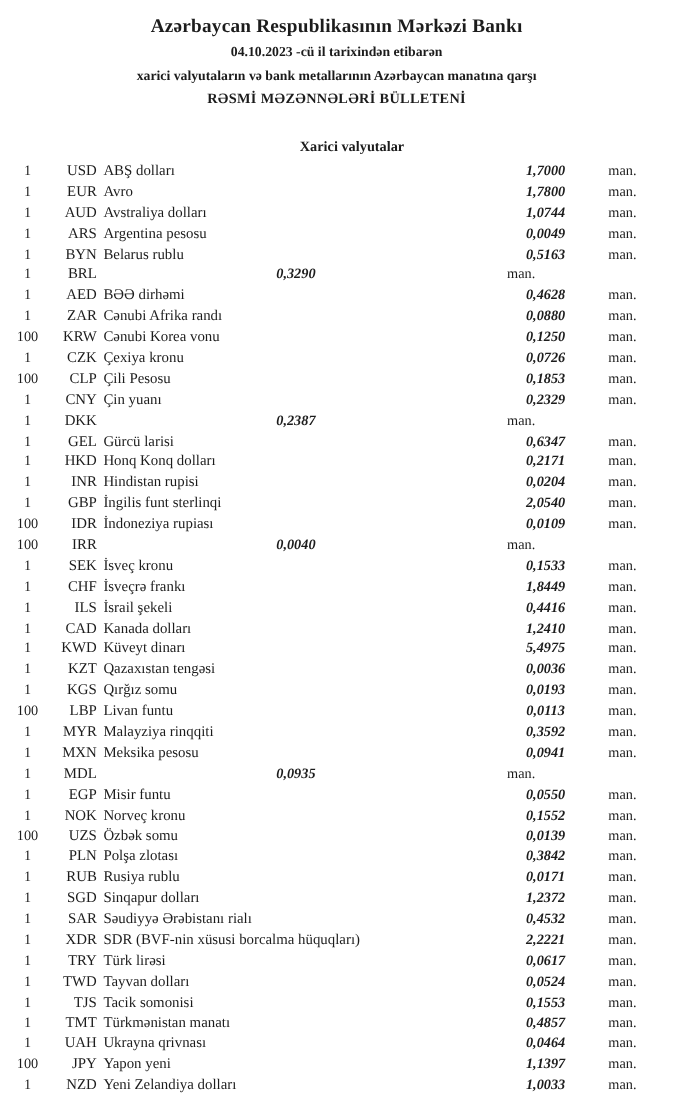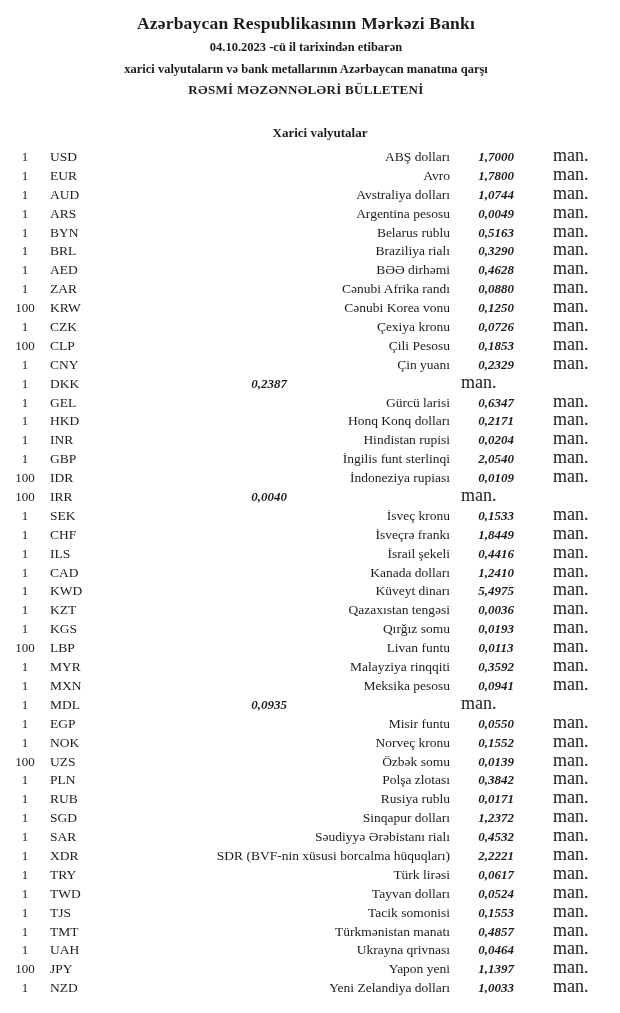--- a/index.html
+++ b/index.html
@@ -55,24 +55,24 @@
   }
   .row {
     display: grid;
     grid-template-columns: 50px 38px 1fr 92px 78px;
     height: 18.9px;
     line-height: 18.9px;
     font-size: 13.5px;
     align-items: baseline;
   }
   .qty    { text-align: center; font-size: 13px; }
-  .code   { text-align: left; font-size: 13.5px; }
-  .cname  { text-align: right; padding-left: 6px; white-space: nowrap; font-family: Liberation Serif, serif; }
+  .code   { text-align: right; font-size: 13.5px; }
+  .cname  { text-align: left; padding-left: 6px; white-space: nowrap; font-family: Liberation Serif, serif; }
   .rate   { text-align: center; font-weight: bold; font-style: italic; font-size: 13px; }
-  .unit   { text-align: left; padding-left: 11px; font-size: 18px; }
+  .unit   { text-align: left; padding-left: 11px; font-size: 13px; }
 </style>
 </head>
 <body>
 
 <div class="page">
   <header>
     <div class="bank-name">Azərbaycan Respublikasının Mərkəzi Bankı</div>
     <div class="sub1">04.10.2023 -cü il tarixindən etibarən</div>
     <div class="sub2">xarici valyutaların və bank metallarının Azərbaycan manatına qarşı</div>
     <div class="sub3">RƏSMİ MƏZƏNNƏLƏRİ BÜLLETENİ</div>
@@ -117,21 +117,20 @@
     <span class="qty">1</span>
     <span class="code">BYN</span>
     <span class="cname">Belarus rublu</span>
     <span class="rate">0,5163</span>
     <span class="unit">man.</span>
   </div>
 
   <div class="row">
     <span class="qty">1</span>
     <span class="code">BRL</span>
-    <span class="cname">Braziliya rialı</span>
     <span class="rate">0,3290</span>
     <span class="unit">man.</span>
   </div>
 
   <div class="row">
     <span class="qty">1</span>
     <span class="code">AED</span>
     <span class="cname">BƏƏ dirhəmi</span>
     <span class="rate">0,4628</span>
     <span class="unit">man.</span>

